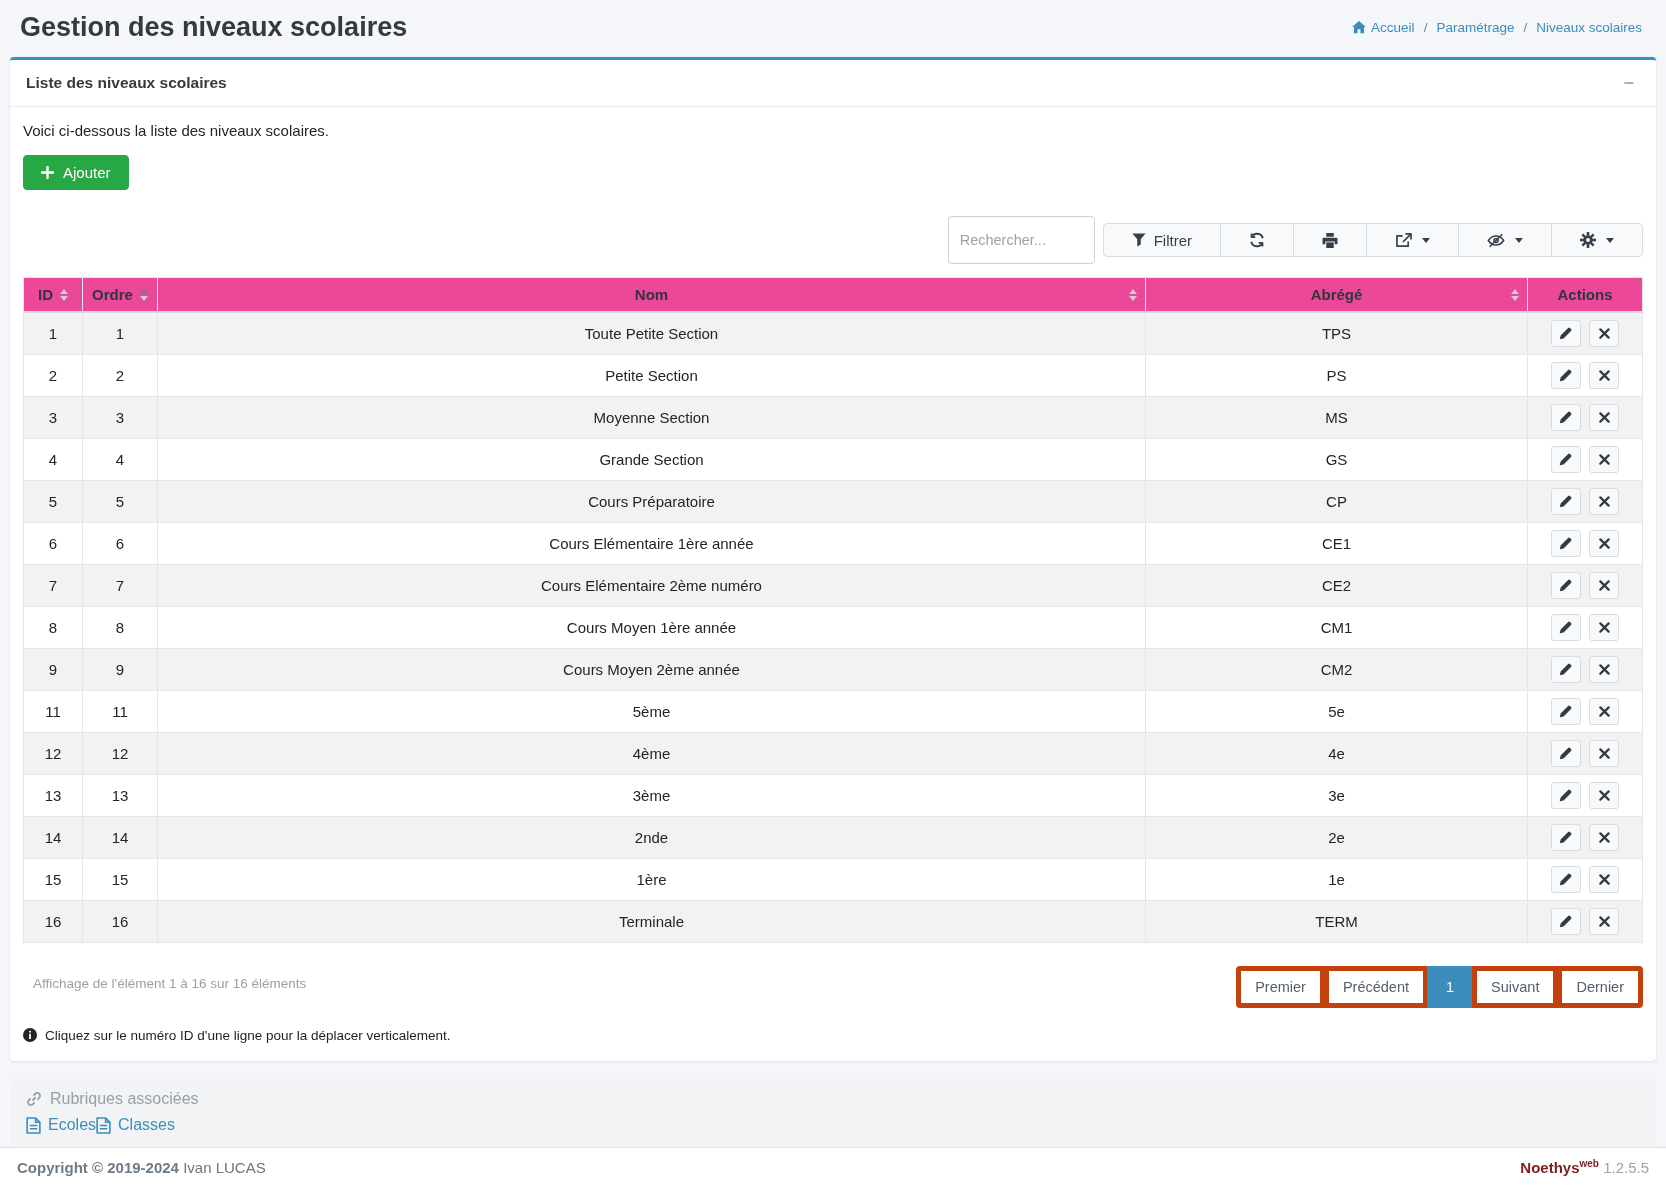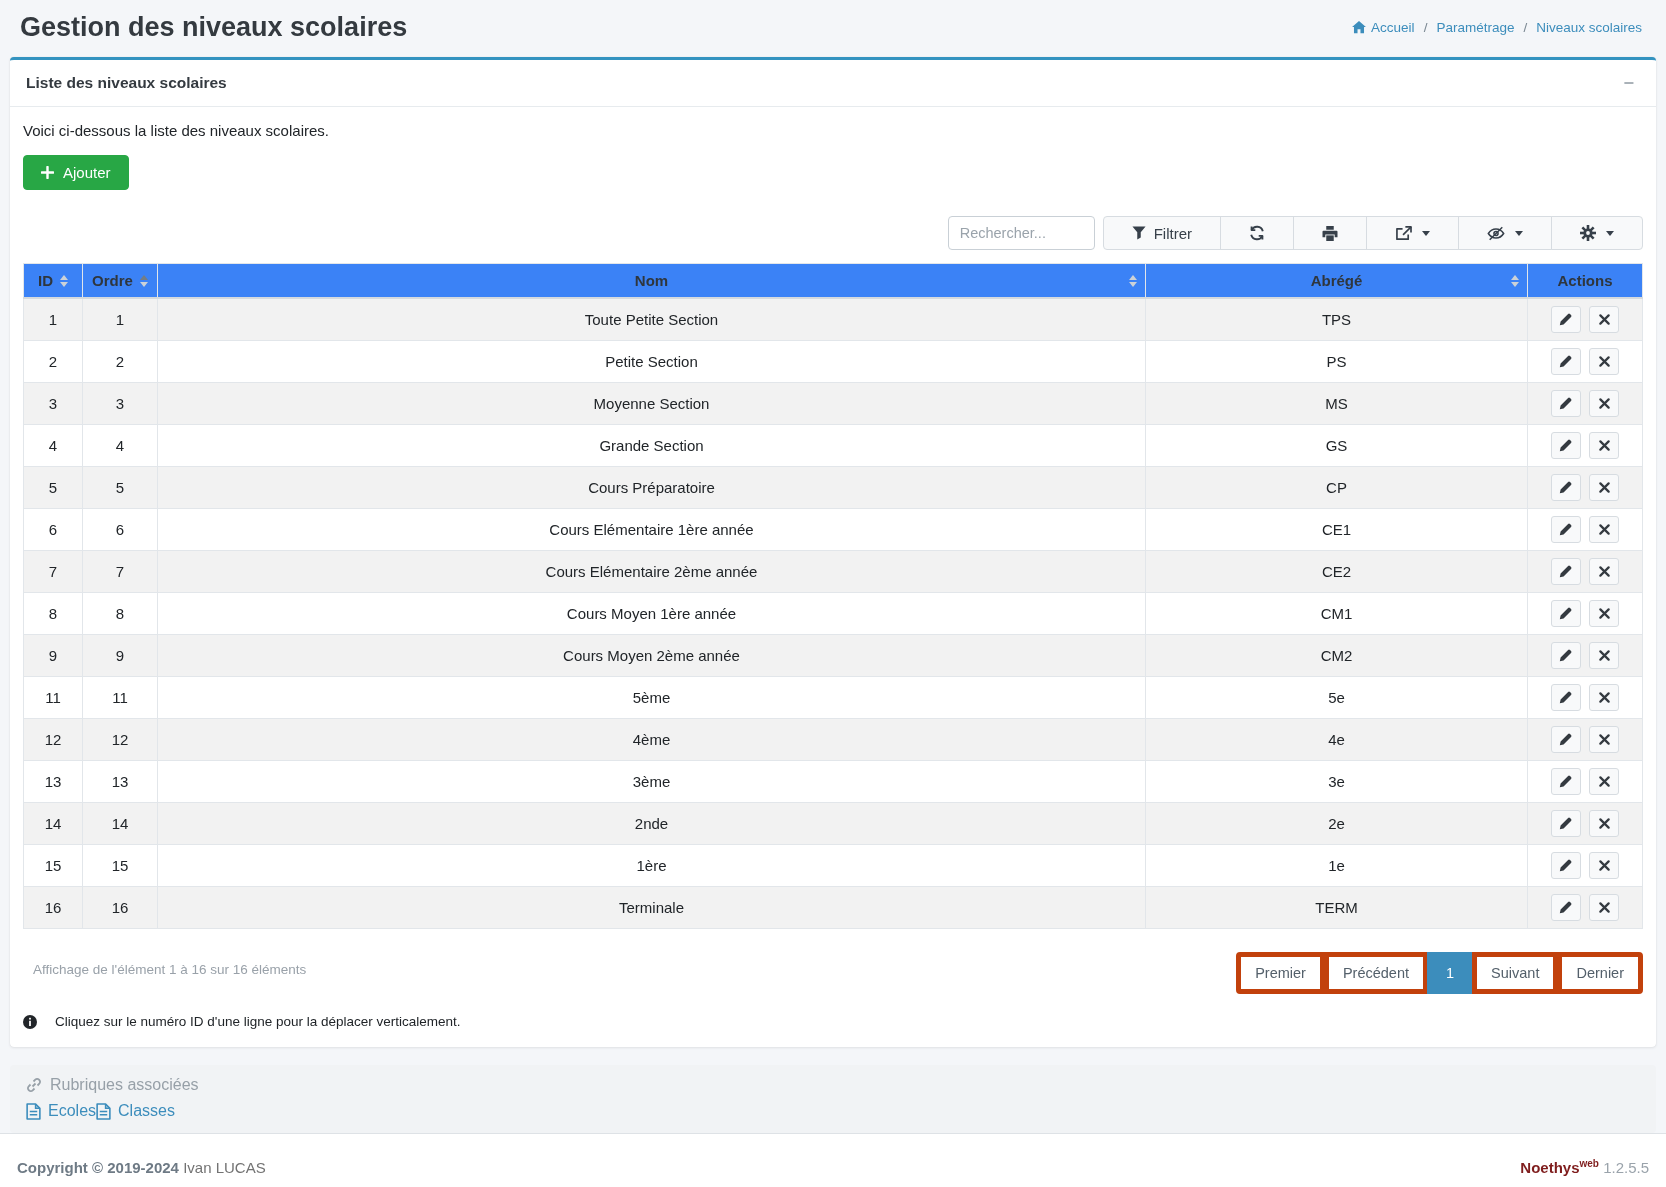--- a/index.html
+++ b/index.html
@@ -29,36 +29,36 @@
   .card-title{ font-size:15.5px; font-weight:bold; color:#343a40; }
   .collapse-btn{ background:none; border:none; color:#a9b1b8; font-size:18px; font-weight:bold;
     cursor:pointer; line-height:1; padding:2px 6px; }
   .card-body{ padding:15px 13px 18px 13px; }
   .intro{ margin:0 0 16px 0; }
   .btn-add{ display:inline-flex; align-items:center; gap:9px; background:#28a745; color:#fff;
     border:1px solid #28a745; border-radius:4px; padding:8px 17px; font-size:15px; cursor:pointer;
     font-family:"Liberation Sans", sans-serif; }
   
   .toolbar{ display:flex; justify-content:flex-end; align-items:center; margin:26px 0 13px 0; }
-  .search-input{ width:147px; height:34px; border:1px solid #c9d0d6; border-radius:4px;
+  .search-input{ width:147px; height:48px; border:1px solid #c9d0d6; border-radius:4px;
     padding:6px 11px; font-size:14.5px; color:#495057; margin-right:8px;
     font-family:"Liberation Sans", sans-serif; }
   .search-input::placeholder{ color:#9aa3ab; }
   .btn-group{ display:inline-flex; }
   .btn-tool{ display:inline-flex; align-items:center; gap:8px; background:#f8f9fa; color:#37404a;
     border:1px solid #d7dce1; padding:7px 28px; font-size:15px; cursor:pointer; margin-left:-1px;
     height:34px; font-family:"Liberation Sans", sans-serif; }
   .btn-group .btn-tool:first-child{ border-top-left-radius:4px; border-bottom-left-radius:4px; margin-left:0;}
   .btn-group .btn-tool:last-child{ border-top-right-radius:4px; border-bottom-right-radius:4px; }
   .caret{ width:0; height:0; border-left:4px solid transparent; border-right:4px solid transparent;
     border-top:5px solid #37404a; margin-left:2px; }
   
   table.levels{ width:100%; border-collapse:collapse; font-size:15px; }
   table.levels th, table.levels td{ border:1px solid #e2e6ea; text-align:center; padding:7px 8px; }
-  table.levels th{ background:#3b82f6; font-weight:bold; color:#2f363d; border-bottom:2px solid #d5dade;
+  table.levels th{ background:#ec4899; font-weight:bold; color:#2f363d; border-bottom:2px solid #d5dade;
     position:relative; padding:8px; }
   table.levels tbody tr:nth-child(odd){ background:#f2f2f2; }
   table.levels tbody tr:nth-child(even){ background:#fff; }
   col.c-id{ width:59px; } col.c-ordre{ width:75px; } col.c-abrege{ width:382px; } col.c-actions{ width:115px; }
   .th-inner{ display:inline-flex; align-items:center; gap:7px; }
   .sort{ display:inline-flex; flex-direction:column; align-items:center; }
   .sort i{ display:block; width:0; height:0; border-left:4px solid transparent; border-right:4px solid transparent; }
   .sort .up{ border-bottom:5px solid #ccd2d7; margin-bottom:2px; }
   .sort .down{ border-top:5px solid #ccd2d7; }
   .sort.sorted-asc .up{ border-bottom-color:#747d85; }
@@ -70,21 +70,21 @@
   
   .table-footer{ display:flex; justify-content:space-between; align-items:center; margin-top:15px; }
   .table-info{ color:#99a1a9; font-size:13.5px; padding-left:10px; }
   .pagination{ display:inline-flex; }
   .page-btn{ background:#fff; border:5px solid #c2410c; color:#54606b; padding:8px 14px; font-size:14.5px;
     margin-left:-1px; cursor:pointer; min-width:34px; text-align:left;
     font-family:"Liberation Sans", sans-serif;margin-top:8px; }
   .pagination .page-btn:first-child{ border-top-left-radius:4px; border-bottom-left-radius:4px; margin-left:0;}
   .pagination .page-btn:last-child{ border-top-right-radius:4px; border-bottom-right-radius:4px; }
   .page-btn.active{ background:#3c8dbc; border-color:#3c8dbc; color:#fff; }
-  .hint{ display:flex; align-items:center; gap:18px; margin-top:20px; font-size:13.5px; color:#212529; }
+  .hint{ display:flex; align-items:flex-start; gap:8px; margin-top:20px; font-size:13.5px; color:#212529; }
   
   .related-card{ background:#f1f3f5; margin:18px 10px 0 10px; border-radius:4px; padding:11px 16px 13px 16px; }
   .related-title{ display:flex; align-items:center; gap:8px; color:#97a0a8; font-size:16px; }
   .related-links{ display:flex; margin-top:8px; }
   .related-links a{ color:#3c8dbc; text-decoration:none; font-size:16px; display:inline-flex;
     align-items:center; gap:7px; }
   
   .main-footer{ margin-top:auto; background:#fff; border-top:1px solid #dee2e6; height:109px;
     display:flex; justify-content:space-between; align-items:flex-end; padding:0 17px 11px 17px;
     font-size:15px; }
@@ -384,21 +384,21 @@
                     <path d="M1.5 1.5l9 9M10.5 1.5l-9 9" stroke="#343a40" stroke-width="2.4" stroke-linecap="round"></path>
                   </svg>
             </span>
           </button>
         </td>
       </tr>
 
       <tr>
         <td>7</td>
         <td>7</td>
-        <td>Cours Elémentaire 2ème année</td>
+        <td>Cours Elémentaire 2ème numéro</td>
         <td>CE2</td>
         <td class="actions-cell">
           <button class="btn-action">
             <span class="icon">
               <svg width="13" height="13" viewBox="0 0 16 16" fill="#343a40">
                 <path d="M11.2 1.2a1.6 1.6 0 0 1 2.3 0l1.3 1.3a1.6 1.6 0 0 1 0 2.3L5.6 14 1 15l1-4.6z"></path>
               </svg>
             </span>
           </button>
           <button class="btn-action">

